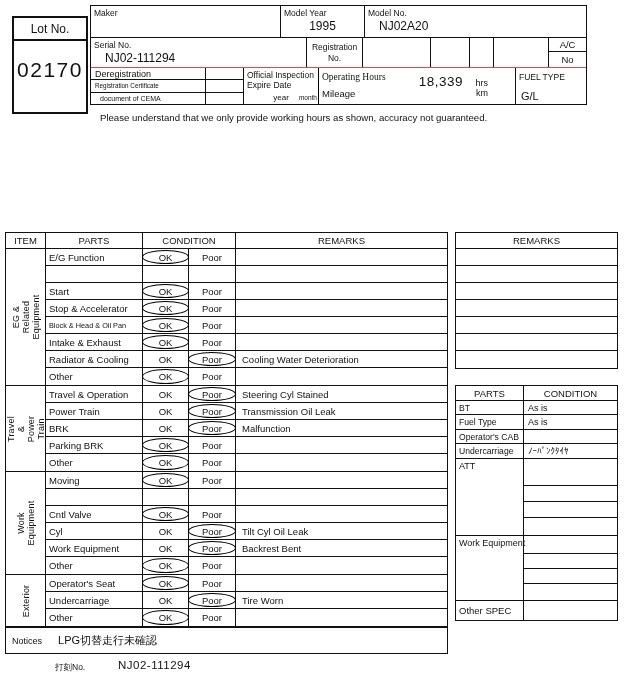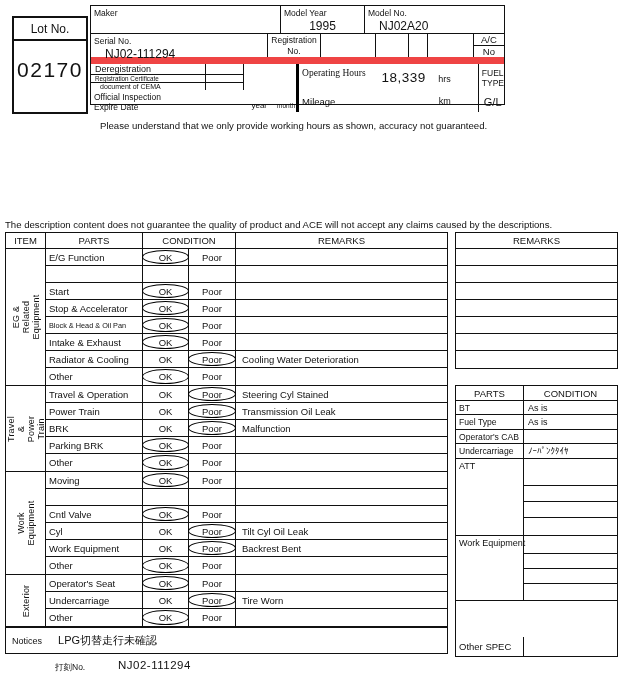--- a/index.html
+++ b/index.html
@@ -10,41 +10,41 @@
     margin: 0 auto; overflow: hidden;
   }
   .ctr { display:flex; align-items:center; justify-content:center; }
 
   
   .lot { position:absolute; left:12px; top:16px; width:76px; height:98px; border:2px solid #111; }
   .lot-h { height:23px; border-bottom:2px solid #111; font-size:12px; }
   .lot-v { margin-top:17px; font-size:21px; letter-spacing:1.5px; text-align:center; }
 
   
-  .hdr { position:absolute; left:90px; top:5px; width:415px; height:100px; border:1.5px solid #111; display:flex; flex-direction:column; }
+  .hdr { position:absolute; left:90px; top:5px; width:497px; height:100px; border:1.5px solid #111; display:flex; flex-direction:column;justify-content:flex-end; }
   .hdr-row { display:flex; }
   .hdr-a { height:32px; border-bottom:1px solid #111; }
-  .hdr-b { height:30px; border-bottom:7px solid #ef4444; }
+  .hdr-b { height:30px; border-bottom:1px solid #ef4444; }
   .hdr-c { flex:1; }
   .cell-label { font-size:8.5px; padding:2px 0 0 3px; }
   .h-val { font-size:12px; padding-left:14px; margin-top:1px; white-space:nowrap; }
   .h-maker { width:190px; border-right:1px solid #111; }
   .h-my { width:84px; border-right:1px solid #111; }
   .h-my .h-val { text-align:center; padding-left:0; }
   .h-mn { flex:1; }
   .h-serial { width:228px; border-right:1px solid #111; }
   .h-regno { width:59px; border-right:1px solid #111; font-size:8.5px; text-align:center; padding:0 3px; display:flex; align-items:center; justify-content:center; line-height:11px; }
   .h-be1 { width:71px; border-right:1px solid #111; }
   .h-be2 { width:42px; border-right:1px solid #111; }
   .h-be3 { width:25px; border-right:1px solid #111; }
   .h-be4 { width:58px; border-right:1px solid #111; }
   .h-ac { width:39px; display:flex; flex-direction:column; }
   .h-ac-t { height:14px; border-bottom:1px solid #111; font-size:9.5px; }
   .h-ac-b { flex:1; font-size:9.5px; }
-  .h-dereg { width:228px; display:flex; border-right:3px solid #000000;flex-direction:column; }
+  .h-dereg { width:228px; display:flex; border-right:1px solid #000000; }
   .dereg-list { width:153px; border-right:1px solid #111; display:flex; flex-direction:column; }
   .dereg-row { flex:1; display:flex; border-bottom:1px solid #111; }
   .dereg-row:last-child { border-bottom:none; }
   .dereg-lab { width:115px; border-right:1px solid #111; display:flex; align-items:center; padding-left:4px; white-space:nowrap; }
   .dereg-lab.s1 { font-size:9px; }
   .dereg-lab.s2 { font-size:6.3px; }
   .dereg-lab.s3 { font-size:7px; padding-left:9px; }
   .dereg-chk { flex:1; }
   .h-oi { flex:1; position:relative; font-size:8.5px; padding:2px 0 0 3px; }
   .oi-title { white-space:pre-line; line-height:10px; }
@@ -53,21 +53,21 @@
   .h-oh { width:197px; border-right:1px solid #111; position:relative; }
   .oh-l1 { position:absolute; top:4px; left:3px; font-size:9.5px;font-family:Liberation Serif, serif; }
   .oh-val { position:absolute; top:6px; right:52px; font-size:13.5px; letter-spacing:0.5px; }
   .oh-unit { position:absolute; top:10px; right:27px; font-size:9px;padding-left:28px; }
   .oh-l2 { position:absolute; bottom:5px; left:3px; font-size:9.5px; }
   .oh-unit2 { position:absolute; bottom:6px; right:27px; font-size:9px; }
   .h-fuel { flex:1; padding:2px 0 0 3px; }
   .h-fuel .fval { font-size:11px; margin-top:8px; padding-left:2px; }
 
   
-  .disc1 { position:absolute; left:100px; top:120px; font-size:9.6px; white-space:nowrap; }
+  .disc1 { position:absolute; left:100px; top:112px; font-size:9.6px; white-space:nowrap; }
   .disc2 { position:absolute; left:5px; top:219px; font-size:9.6px; white-space:nowrap; }
 
   
   .mt { position:absolute; left:5px; top:232px; width:443px; border:1.5px solid #111; background:#fff; }
   .mt-head { display:flex; height:16px; border-bottom:1px solid #111; font-size:9.5px; }
   .mh-item { width:40px; border-right:1px solid #111; }
   .mh-parts { width:97px; border-right:1px solid #111; }
   .mh-cond { width:93px; border-right:1px solid #111; }
   .mh-rem { flex:1; }
   .mt-section { display:flex; border-bottom:1px solid #111; }
@@ -98,21 +98,21 @@
   .pt-hc { flex:1; }
   .pt-row { display:flex; border-bottom:1px solid #111; }
   .pt-part { width:68px; border-right:1px solid #111; display:flex; align-items:center; padding-left:3px; font-size:8.6px; white-space:nowrap; }
   .pt-cond { flex:1; display:flex; align-items:center; padding-left:4px; font-size:9px; }
   .pt-block { display:flex; border-bottom:1px solid #111; }
   .pt-block .pt-part { align-items:flex-start; padding-top:2px; font-size:9px; }
   .pt-sub { flex:1; display:flex; flex-direction:column; }
   .pt-sub .sub { border-bottom:1px solid #111; font-size:8px; padding-left:4px; }
   .pt-sub .sub:last-child { border-bottom:none; }
   .pt-last { border-bottom:none; }
-  .h14{height:14px;} .h15{height:15px;} .h16{height:16px;} .h17{height:17px;} .h18{height:18px;} .h19{height:19px;margin-top:36px;} .h27{height:27px;}
+  .h14{height:14px;} .h15{height:15px;} .h16{height:16px;} .h17{height:17px;} .h18{height:18px;} .h19{height:19px;} .h27{height:27px;}
 
   
   .notices { position:absolute; left:5px; top:627px; width:443px; height:27px; border:1.5px solid #111; display:flex; align-items:center; }
   .not-lab { font-size:9px; margin-left:6px; }
   .not-val { font-size:11px; margin-left:16px; }
   .stamp-label { position:absolute; left:55px; top:662px; font-size:8.5px; }
   .stamp-value { position:absolute; left:118px; top:659px; font-size:11.5px; letter-spacing:0.5px; }
 </style>
 </head>
 <body>
@@ -185,21 +185,20 @@
         <div class="oh-unit2">km</div>
       </div>
       <div class="h-fuel">
         <div class="cell-label" style="padding-left:0;">FUEL TYPE</div>
         <div class="fval">G/L</div>
       </div>
     </div>
   </div>
 
   <div class="disc1">Please understand that we only provide working hours as shown, accuracy not guaranteed.</div>
-  <div class="disc2">The description content does not guarantee the quality of product and ACE will not accept any claims caused by the descriptions.</div>
 
   <div class="mt">
     <div class="mt-head">
       <div class="mh-item ctr">ITEM</div>
       <div class="mh-parts ctr">PARTS</div>
       <div class="mh-cond ctr">CONDITION</div>
       <div class="mh-rem ctr">REMARKS</div>
     </div>
 
     <div class="mt-section">

